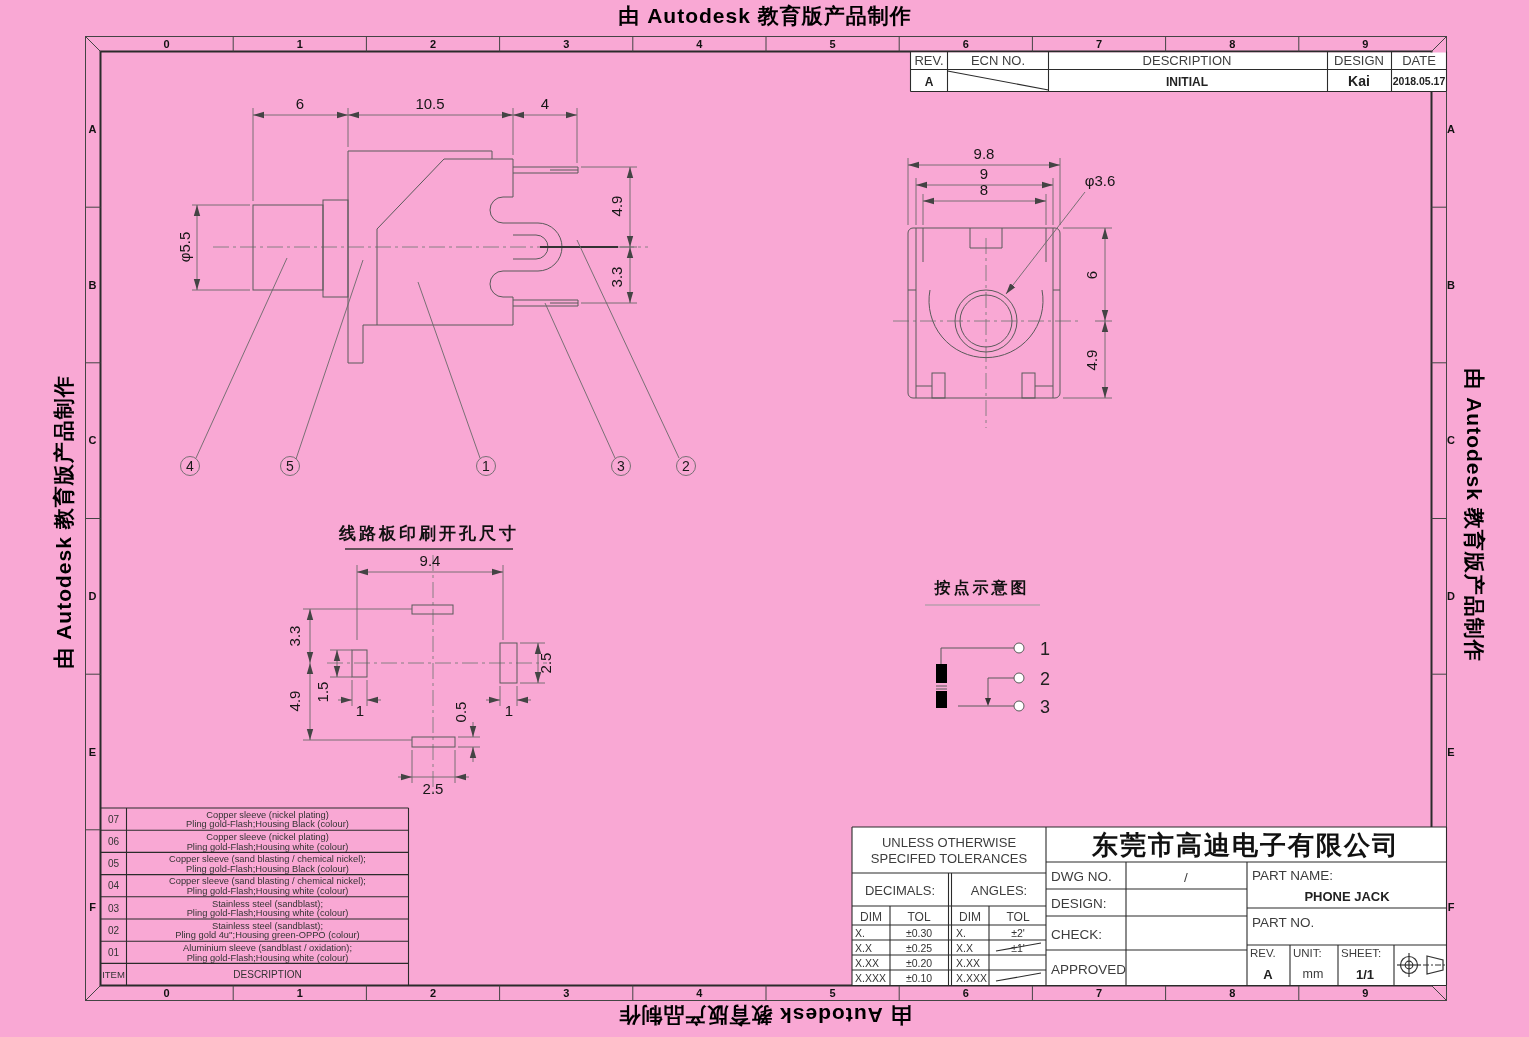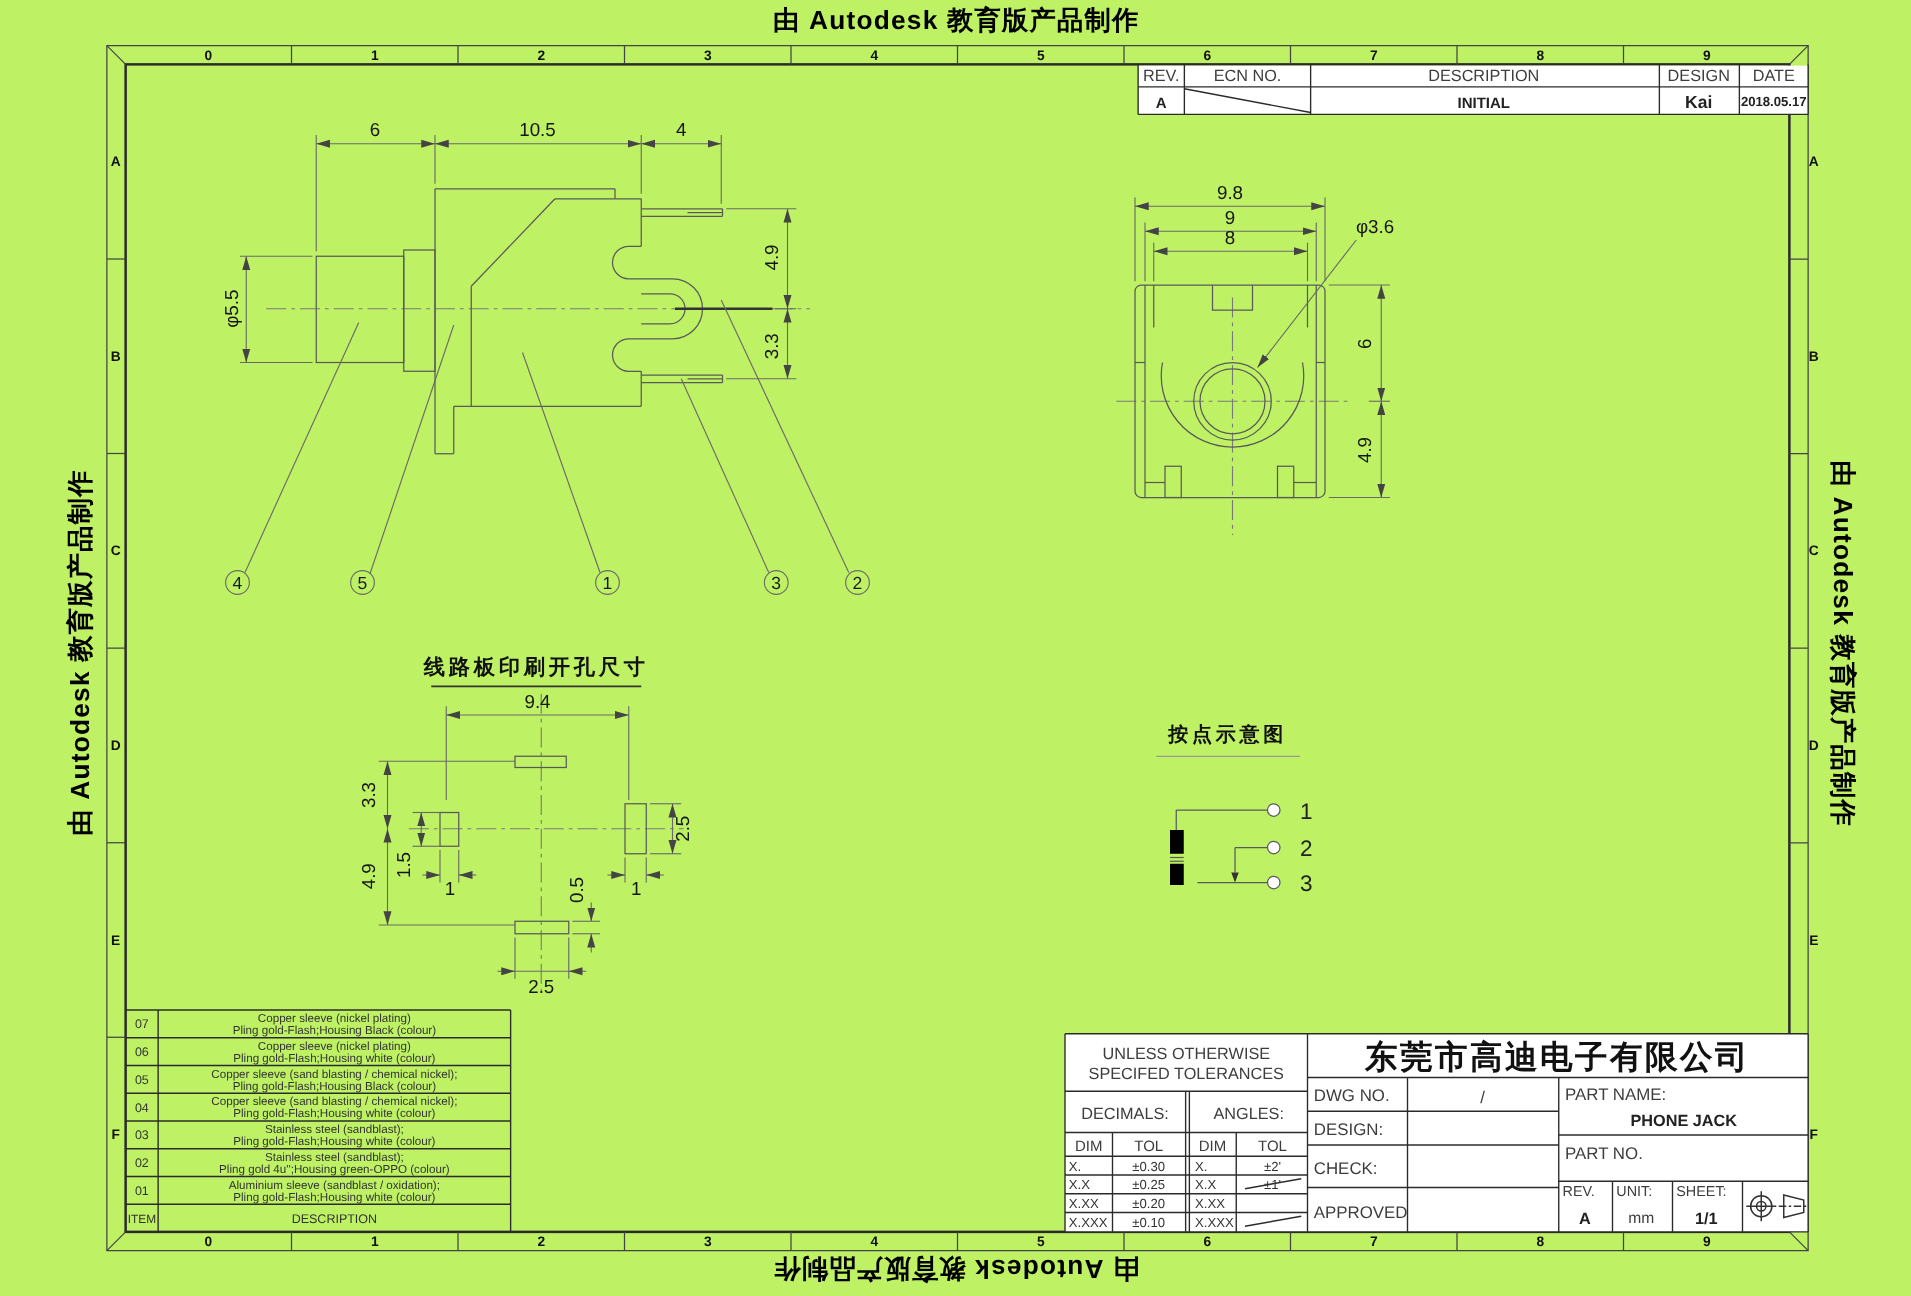--- a/index.html
+++ b/index.html
@@ -1,16 +1,16 @@
 <!DOCTYPE html>
 <html><head>
 <meta charset="utf-8">
 <style>
   html,body{margin:0;padding:0;background:#e8e8e8;}
-  .sheet{position:relative;width:1529px;height:1037px;background:#bef264;overflow:hidden;
+  .sheet{position:relative;width:1529px;height:1037px;background:#f9a8d4;overflow:hidden;
          font-family:"Liberation Sans",sans-serif;}
   svg text{font-family:"Liberation Sans",sans-serif;fill:#222;}
   .mid{text-anchor:middle;}
   .start{text-anchor:start;}
   .ln{stroke:#5a5a5a;stroke-width:1;fill:none;}
   .lnD{stroke:#333;stroke-width:2;fill:none;}
   .frame{stroke:#2b2b2b;stroke-width:2;fill:none;}
   .framethin{stroke:#444;stroke-width:1;fill:none;}
   .tbl{stroke:#2b2b2b;stroke-width:1.1;}
   .dimln{stroke:#6a6a6a;stroke-width:0.9;fill:none;}

